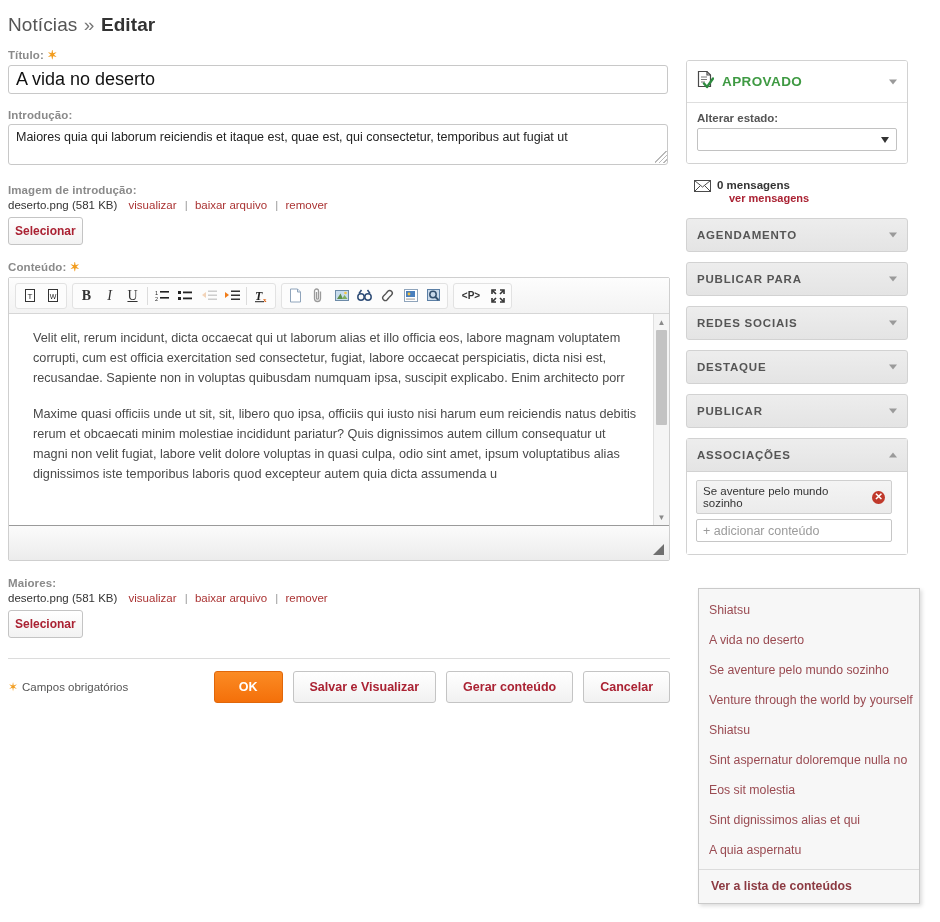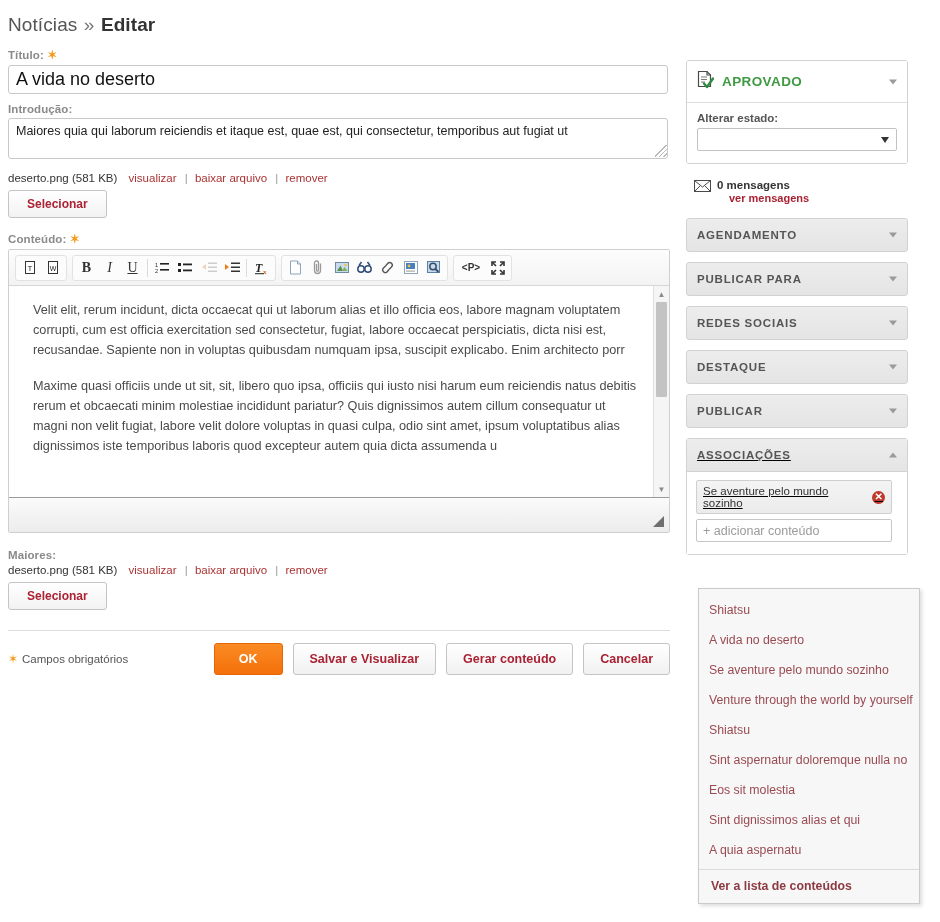--- a/index.html
+++ b/index.html
@@ -31,21 +31,21 @@
   .req-star { color: #f29d1f; font-size: 12px; }
 
   input.title-input {
     width: 660px; height: 29px;
     border: 1px solid #c8c8c8; border-radius: 3px;
     padding: 2px 7px; font-size: 18px; color: #111;
     font-family: "Liberation Sans", sans-serif;
     background: #fff; outline: none;
   }
 
-  .field-block { margin-bottom: 9px; }
+  .field-block { margin-bottom: 15px; }
 
   textarea.intro-input {
     width: 660px; height: 41px;
     border: 1px solid #c8c8c8; border-radius: 3px;
     padding: 4px 7px; font-size: 12.5px; color: #222;
     font-family: "Liberation Sans", sans-serif;
     resize: none; overflow: hidden; background: #fff; outline: none;
     line-height: 16px;
   }
   .resize-grip {
@@ -60,21 +60,21 @@
   .file-row { font-size: 11.5px; color: #444; margin: 2px 0 6px 0; }
   .file-name { color: #333; }
   .file-link { color: #a33; text-decoration: none; margin-left: 8px; }
   .file-sep { color: #999; margin-left: 5px; }
 
   button.select-btn {
     font-family: "Liberation Sans", sans-serif;
     font-size: 12px; font-weight: bold; color: #a23;
     background: linear-gradient(#ffffff, #f2f2f2);
     border: 1px solid #c4c4c4; border-radius: 3px;
-    padding: 6px 18px; cursor: pointer;
+    padding: 6px 6px; cursor: pointer;
   }
 
   
   .editor {
     width: 662px; border: 1px solid #cfcfcf; background: #fff;
     border-radius: 2px;
   }
   .editor-toolbar {
     background: linear-gradient(#fdfdfd, #f3f3f3);
     border-bottom: 1px solid #d6d6d6;
@@ -195,21 +195,21 @@
   .panel {
     width: 222px; margin-bottom: 10px;
     border: 1px solid #d2d2d2; border-radius: 3px;
     background: linear-gradient(#ededed, #e4e4e4);
     position: relative;
   }
   .panel-head {
     padding: 10px 10px; font-size: 11.5px; font-weight: bold;
     color: #555; letter-spacing: .8px;
   }
-  .panel.open { background: #fff; border-color: #d2d2d2; text-decoration: underline; }
+  .panel.open { background: #fff; border-color: #d2d2d2; }
   .panel.open .panel-head {
     background: linear-gradient(#ededed, #e4e4e4);
     border-bottom: 1px solid #d2d2d2;
   }
   .panel-body { padding: 8px 9px 12px 9px; background: #fff; }
 
   .tag {
     display: flex; align-items: center; justify-content: space-between;
     background: linear-gradient(#f4f4f4, #ebebeb);
     border: 1px solid #cfcfcf; border-radius: 2px;
@@ -269,20 +269,21 @@
       <input class="title-input" type="text" value="A vida no deserto" style="">
     </div>
 
     <div class="field-block" style="position:relative;width:662px;">
       <label class="field-label">Introdução:</label>
       <textarea class="intro-input" style="">Maiores quia qui laborum reiciendis et itaque est, quae est, qui consectetur, temporibus aut fugiat ut</textarea>
       <span class="resize-grip" style="bottom:6px;"></span>
     </div>
 
     <div class="field-block">
+      <label class="field-label">Imagem de introdução:</label>
       <div class="file-row">
         <span class="file-name">deserto.png (581 KB)</span>
         <a class="file-link" href="#">visualizar</a>
         <span class="file-sep">|</span>
         <a class="file-link" href="#" style="margin-left:4px">baixar arquivo</a>
         <span class="file-sep">|</span>
         <a class="file-link" href="#" style="margin-left:4px">remover</a>
       </div>
       <button class="select-btn">Selecionar</button>
     </div>

